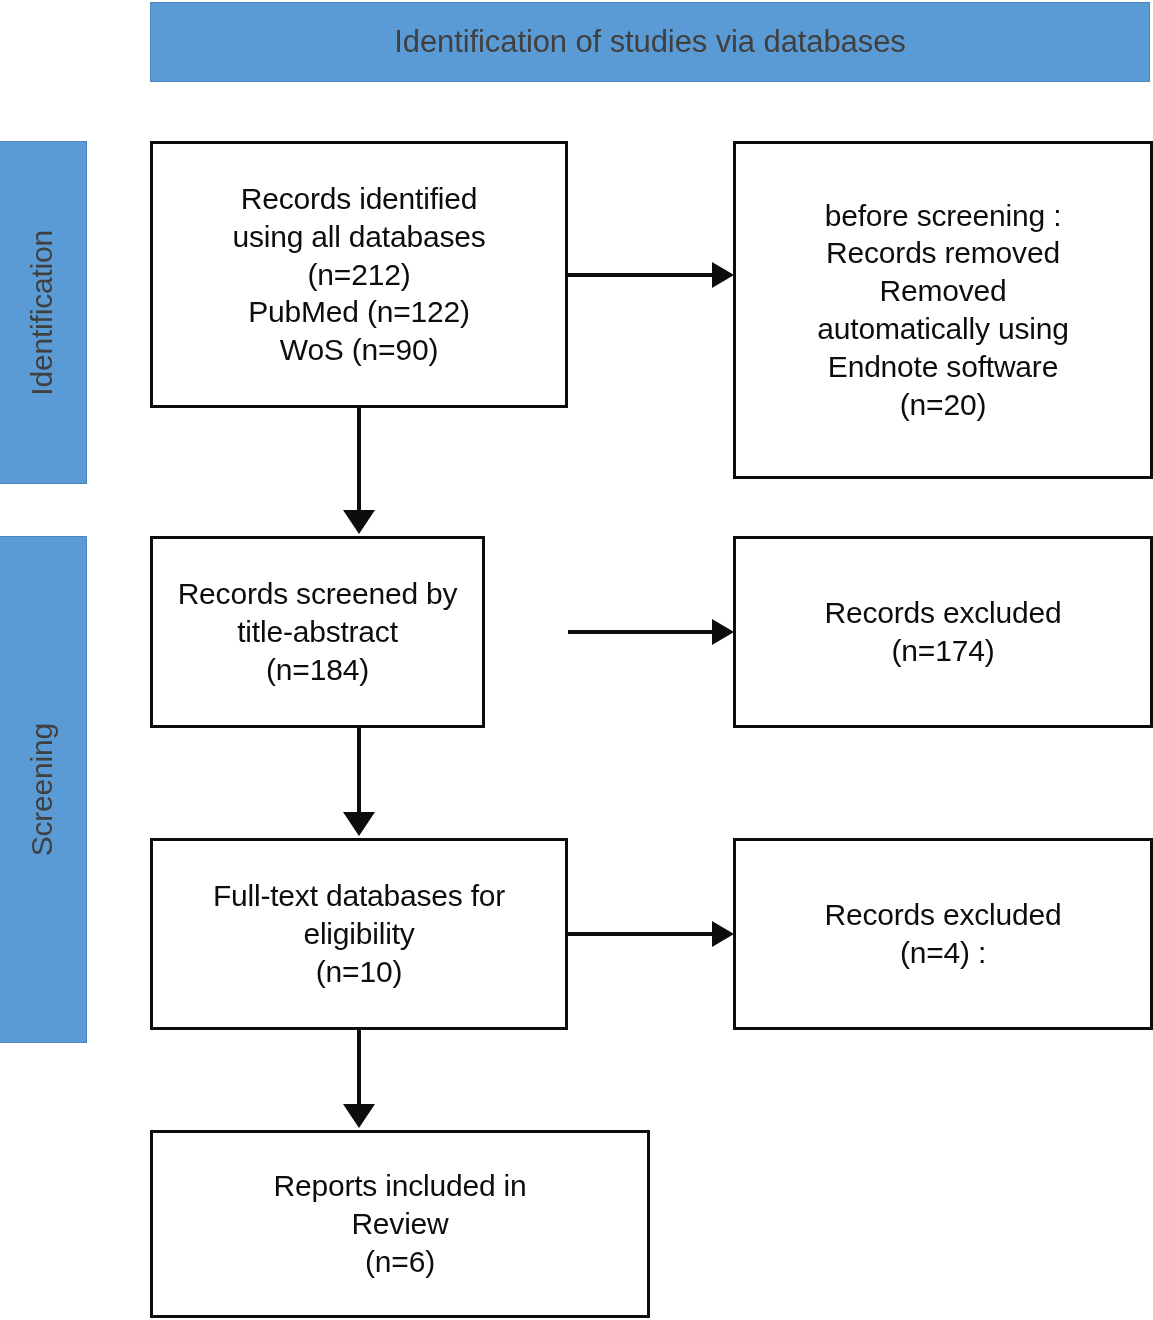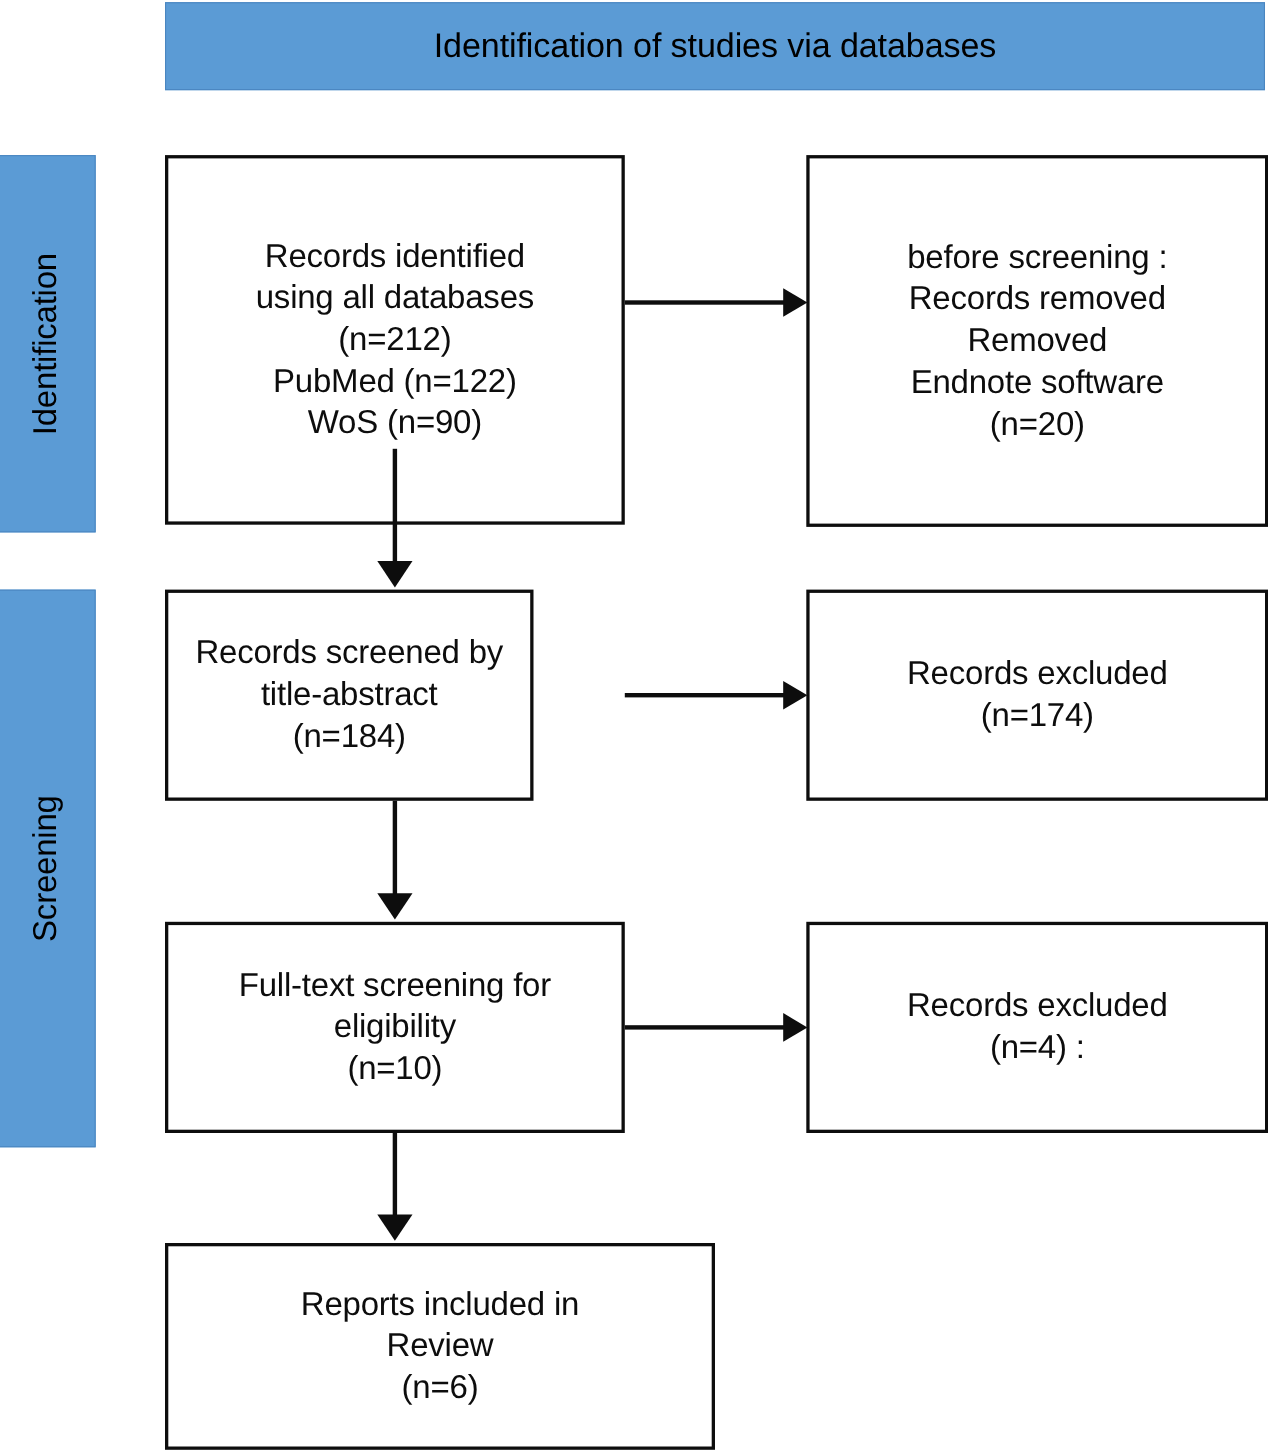--- a/index.html
+++ b/index.html
@@ -20,21 +20,21 @@
 
   
   .blue-bar {
     position: absolute;
     background: #5B9BD5;
     border: 1px solid #4A86C0;
     box-sizing: border-box;
     display: flex;
     align-items: center;
     justify-content: center;
-    color: #000000;
+    color: #404040;
     font-size: 31px;
     line-height: 1.15;
     letter-spacing: -0.1px;
   }
   #header-banner {
     left: 150px;
     top: 2px;
     width: 1000px;
     height: 80px;
   }
@@ -72,21 +72,21 @@
     text-align: center;
     color: #0d0d0d;
     font-size: 30px;
     line-height: 1.26;
     letter-spacing: -0.2px;
     padding: 4px 8px;
   }
   .flow-box .line { display: block; white-space: nowrap; }
 
   
-  #box-identified     { left: 150px; top: 141px; width: 418px; height: 336px; }
+  #box-identified     { left: 150px; top: 141px; width: 418px; height: 267px; }
   #box-screened       { left: 150px; top: 536px; width: 335px; height: 192px; }
   #box-fulltext       { left: 150px; top: 838px; width: 418px; height: 192px; }
   #box-included       { left: 150px; top: 1130px; width: 500px; height: 188px; }
 
   
   #box-removed        { left: 733px; top: 141px; width: 420px; height: 338px; }
   #box-excluded-ta    { left: 733px; top: 536px; width: 420px; height: 192px; }
   #box-excluded-ft    { left: 733px; top: 838px; width: 420px; height: 192px; }
 
   
@@ -156,35 +156,36 @@
     <span class="line">WoS (n=90)</span>
   </div>
 
   <div id="box-screened" class="flow-box">
     <span class="line">Records screened by</span>
     <span class="line">title-abstract</span>
     <span class="line">(n=184)</span>
   </div>
 
   <div id="box-fulltext" class="flow-box">
-    <span class="line">Full-text screening for</span>
+    <span class="line">Full-text databases for</span>
     <span class="line">eligibility</span>
     <span class="line">(n=10)</span>
   </div>
 
   <div id="box-included" class="flow-box">
     <span class="line">Reports included in</span>
     <span class="line">Review</span>
     <span class="line">(n=6)</span>
   </div>
 
   <div id="box-removed" class="flow-box">
     <span class="line">before screening :</span>
     <span class="line">Records removed</span>
     <span class="line">Removed</span>
+    <span class="line">automatically using</span>
     <span class="line">Endnote software</span>
     <span class="line">(n=20)</span>
   </div>
 
   <div id="box-excluded-ta" class="flow-box">
     <span class="line">Records excluded</span>
     <span class="line">(n=174)</span>
   </div>
 
   <div id="box-excluded-ft" class="flow-box">

